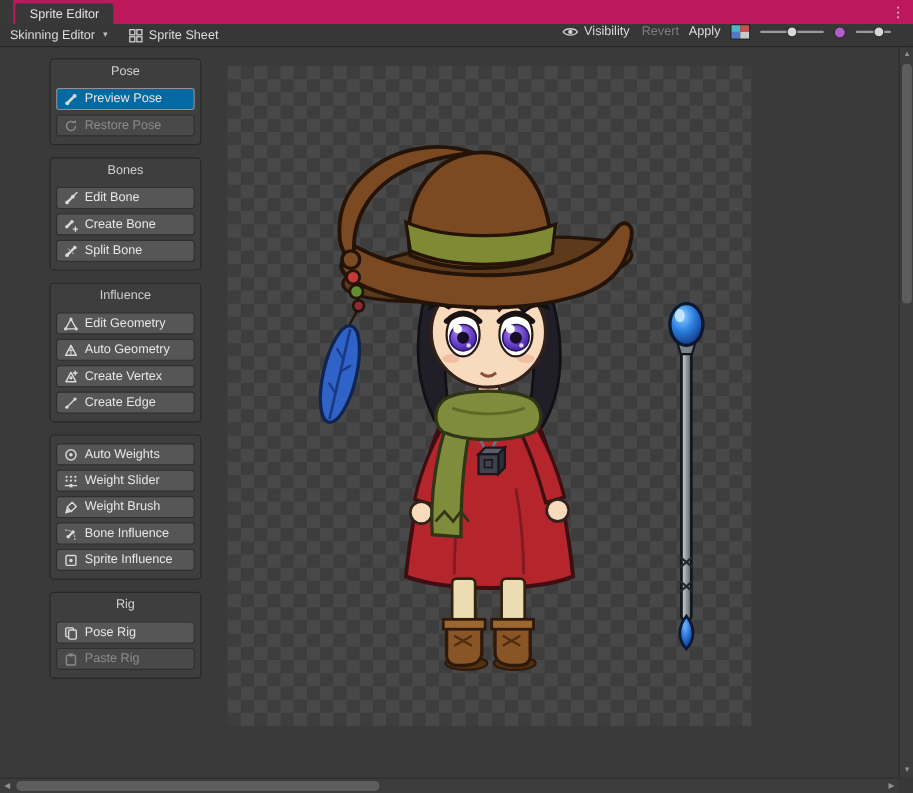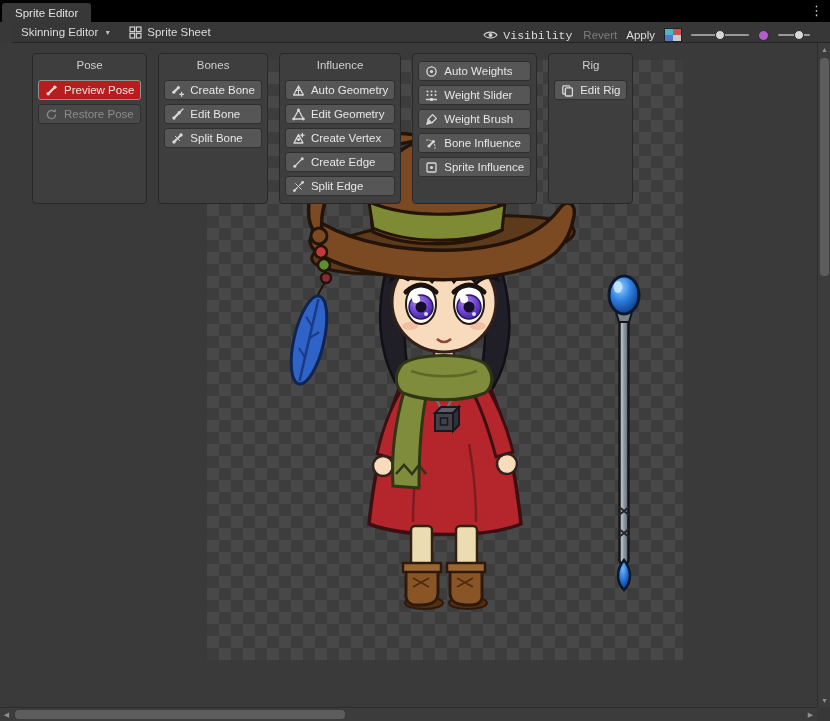--- a/index.html
+++ b/index.html
@@ -2,25 +2,25 @@
 <html><head>
 <meta charset="utf-8">
 <style>
   html,body{margin:0;padding:0;}
   body{
     width:830px;height:721px;position:relative;overflow:hidden;
     background:#383838;font-family:"Liberation Sans",sans-serif;
     font-size:11.5px;color:#dedede;
   }
   
-  .tabbar{position:absolute;top:0;left:0;right:0;height:22px;background:#000000;display:flex;align-items:flex-end;}
+  .tabbar{position:absolute;top:0;left:12px;right:0;height:22px;background:#be185d;display:flex;align-items:flex-end;}
   .tab{height:19px;display:flex;align-items:center;padding:0 13px;background:#383838;color:#e2e2e2;margin-left:2px;border-radius:3px 3px 0 0;}
   .kebab{position:absolute;right:7px;top:3px;font-size:13px;color:#d6d6d6;cursor:default;}
   
-  .toolbar{position:absolute;top:22px;left:12px;right:0;height:20px;background:#373737;border-bottom:1px solid #252525;display:flex;align-items:flex-end;}
+  .toolbar{position:absolute;top:22px;left:0;right:0;height:20px;background:#373737;border-bottom:1px solid #252525;display:flex;align-items:flex-start;}
   .tb-item{display:flex;align-items:center;gap:5px;padding:0 9px;height:100%;color:#dcdcdc;white-space:nowrap;}
   .caret{font-size:7px;color:#bdbdbd;margin-left:1px;}
   .tb-right{margin-left:auto;display:flex;align-items:center;gap:9px;padding-right:20px;}
   .disabled-text{color:#7d7d7d;}
   .icon13{width:13px;height:13px;display:flex;}
   .icon13 svg{width:13px;height:13px;}
   .eye-w{width:15px;height:10px;display:flex;}
   .swatch{width:16px;height:12px;display:grid;grid-template-columns:1fr 1fr;grid-template-rows:1fr 1fr;border:1px solid #222;}
   .swatch i{display:block;}
   .slider{display:flex;align-items:center;height:12px;}
@@ -31,25 +31,25 @@
   
   .main{position:absolute;top:43px;left:0;right:13px;bottom:14px;background:#3a3a3a;overflow:hidden;}
   .checker{position:absolute;left:207px;top:17px;width:476px;height:600px;
     background-color:#484848;
     background-image:
       linear-gradient(45deg,#3d3d3d 25%,transparent 25%,transparent 75%,#3d3d3d 75%),
       linear-gradient(45deg,#3d3d3d 25%,transparent 25%,transparent 75%,#3d3d3d 75%);
     background-size:24px 24px;background-position:0 0,12px 12px;}
   .checker svg{position:absolute;left:0;top:0;}
   
-  .panels{position:absolute;left:4px;top:10px;width:138px;display:flex;gap:11px;padding-left:28px;}
+  .panels{position:absolute;left:17px;top:10px;width:138px;display:flex;flex-direction:column;gap:11px;padding-left:28px;}
   .panel{background:#3e3e3e;border:1px solid #282828;border-radius:4px;padding:3px 5px 7px;box-sizing:border-box;}
   .panel-title{text-align:center;color:#cfcfcf;padding:2px 0 5px;}
   .tool-btn{display:flex;align-items:center;gap:6px;height:20px;background:#565656;border:1px solid #2f2f2f;border-radius:3px;padding:0 6px;margin-top:4px;color:#e6e6e6;cursor:default;box-sizing:border-box;}
-  .tool-btn.active{background:#b91c1c;border-color:#929292;}
+  .tool-btn.active{background:#0369a1;border-color:#929292;}
   .tool-btn.disabled{background:#494949;color:#8b8b8b;}
   .tool-btn.disabled svg{opacity:.45;}
   .btn-icon{width:13px;height:13px;display:flex;flex:none;}
   .btn-icon svg{width:13px;height:13px;}
   .btn-label{white-space:nowrap;}
   
   .vscroll{position:absolute;top:43px;right:0;width:13px;bottom:14px;background:#3c3c3c;border-left:1px solid #2d2d2d;box-sizing:border-box;}
   .hscroll{position:absolute;left:0;right:13px;bottom:0;height:14px;background:#3c3c3c;border-top:1px solid #2d2d2d;box-sizing:border-box;}
   .sb-arrow{position:absolute;color:#8f8f8f;font-size:7px;line-height:13px;width:13px;text-align:center;}
   .vthumb{position:absolute;left:2px;width:9px;top:15px;height:218px;background:#5d5d5d;border-radius:4px;}
@@ -77,21 +77,21 @@
         <rect x="1" y="1" width="4.6" height="4.6"></rect>
           <rect x="7.4" y="1" width="4.6" height="4.6"></rect>
         <rect x="1" y="7.4" width="4.6" height="4.6"></rect>
           <rect x="7.4" y="7.4" width="4.6" height="4.6"></rect>
       </svg>
     </span>
     <span>Sprite Sheet</span>
   </div>
 
   <div class="tb-right">
-    <div class="tb-item" style="padding:0 2px;font-family:Liberation Mono, monospace;">
+    <div class="tb-item" style="padding:0 2px;">
       <span class="eye-w">
         <svg viewBox="0 0 15 10" fill="none" stroke="#cfcfcf" stroke-width="1.2">
           <path d="M1 5c2.5-3.8 10.5-3.8 13 0c-2.5 3.8-10.5 3.8-13 0z"></path>
           <circle cx="7.5" cy="5" r="2" fill="#cfcfcf" stroke="none"></circle>
         </svg>
       </span>
       <span>Visibility</span>
     </div>
     <span class="disabled-text">Revert</span>
     <span>Apply</span>
@@ -253,103 +253,92 @@
             </svg>
           </span>
           <span class="btn-label">Restore Pose</span>
         </div>
       </section>
       <section class="panel">
         <div class="panel-title">Bones</div>
         <div class="tool-btn">
           <span class="btn-icon">
             <svg viewBox="0 0 13 13" fill="none" stroke="#d9d9d9" stroke-width="1.3" stroke-linecap="round" stroke-linejoin="round">
+              <circle cx="3" cy="10" r="1.7" fill="#d9d9d9" stroke="none"></circle>
+              <circle cx="8.2" cy="4.8" r="1.7" fill="#d9d9d9" stroke="none"></circle>
+              <path d="M4.2 8.8L7 6" stroke-width="2.2"></path>
+              <path d="M9.2 3.8L12 1"></path>
+            </svg>
+          </span>
+          <span class="btn-label">Edit Bone</span>
+        </div>
+        <div class="tool-btn">
+          <span class="btn-icon">
+            <svg viewBox="0 0 13 13" fill="none" stroke="#d9d9d9" stroke-width="1.3" stroke-linecap="round" stroke-linejoin="round">
               <circle cx="2.8" cy="8.2" r="1.6" fill="#d9d9d9" stroke="none"></circle>
               <circle cx="7.4" cy="3.6" r="1.6" fill="#d9d9d9" stroke="none"></circle>
               <path d="M3.9 7.1L6.3 4.7" stroke-width="2.2"></path>
               <path d="M10.6 8.4v3.8M8.7 10.3h3.8"></path>
             </svg>
           </span>
           <span class="btn-label">Create Bone</span>
         </div>
         <div class="tool-btn">
           <span class="btn-icon">
             <svg viewBox="0 0 13 13" fill="none" stroke="#d9d9d9" stroke-width="1.3" stroke-linecap="round" stroke-linejoin="round">
               <circle cx="3" cy="10" r="1.7" fill="#d9d9d9" stroke="none"></circle>
-              <circle cx="8.2" cy="4.8" r="1.7" fill="#d9d9d9" stroke="none"></circle>
-              <path d="M4.2 8.8L7 6" stroke-width="2.2"></path>
-              <path d="M9.2 3.8L12 1"></path>
-            </svg>
-          </span>
-          <span class="btn-label">Edit Bone</span>
-        </div>
-        <div class="tool-btn">
-          <span class="btn-icon">
-            <svg viewBox="0 0 13 13" fill="none" stroke="#d9d9d9" stroke-width="1.3" stroke-linecap="round" stroke-linejoin="round">
-              <circle cx="3" cy="10" r="1.7" fill="#d9d9d9" stroke="none"></circle>
               <circle cx="10" cy="3" r="1.7" fill="#d9d9d9" stroke="none"></circle>
               <path d="M4.2 8.8l1.5-1.5M7.3 5.7l1.5-1.5" stroke-width="2.2"></path>
               <path d="M8.8 8.8L4.2 4.2" stroke-width=".9"></path>
             </svg>
           </span>
           <span class="btn-label">Split Bone</span>
         </div>
       </section>
       <section class="panel">
         <div class="panel-title">Influence</div>
-        <div class="tool-btn">
-          <span class="btn-icon">
-            <svg viewBox="0 0 13 13" fill="none" stroke="#d9d9d9" stroke-width="1.3" stroke-linecap="round" stroke-linejoin="round">
-              <path d="M1.6 11L6.5 2l4.9 9z"></path>
-              <path d="M4.1 6.5h4.8M6.5 2v9" stroke-width=".9"></path>
-            </svg>
-          </span>
-          <span class="btn-label">Auto Geometry</span>
-        </div>
         <div class="tool-btn">
           <span class="btn-icon">
             <svg viewBox="0 0 13 13" fill="none" stroke="#d9d9d9" stroke-width="1.3" stroke-linecap="round" stroke-linejoin="round">
               <path d="M1.6 11L6.5 2l4.9 9z"></path>
               <circle cx="1.6" cy="11" r="1.4" fill="#d9d9d9" stroke="none"></circle>
               <circle cx="11.4" cy="11" r="1.4" fill="#d9d9d9" stroke="none"></circle>
               <circle cx="6.5" cy="2" r="1.4" fill="#d9d9d9" stroke="none"></circle>
             </svg>
           </span>
           <span class="btn-label">Edit Geometry</span>
         </div>
         <div class="tool-btn">
           <span class="btn-icon">
             <svg viewBox="0 0 13 13" fill="none" stroke="#d9d9d9" stroke-width="1.3" stroke-linecap="round" stroke-linejoin="round">
+              <path d="M1.6 11L6.5 2l4.9 9z"></path>
+              <path d="M4.1 6.5h4.8M6.5 2v9" stroke-width=".9"></path>
+            </svg>
+          </span>
+          <span class="btn-label">Auto Geometry</span>
+        </div>
+        <div class="tool-btn">
+          <span class="btn-icon">
+            <svg viewBox="0 0 13 13" fill="none" stroke="#d9d9d9" stroke-width="1.3" stroke-linecap="round" stroke-linejoin="round">
               <path d="M2 11L6.5 2.6 11 11z"></path>
               <circle cx="6.5" cy="7.6" r="1.5" fill="#d9d9d9" stroke="none"></circle>
               <path d="M10.4 1.4v3.4M8.7 3.1h3.4"></path>
             </svg>
           </span>
           <span class="btn-label">Create Vertex</span>
         </div>
         <div class="tool-btn">
           <span class="btn-icon">
             <svg viewBox="0 0 13 13" fill="none" stroke="#d9d9d9" stroke-width="1.3" stroke-linecap="round" stroke-linejoin="round">
               <circle cx="2.8" cy="10.2" r="1.5" fill="#d9d9d9" stroke="none"></circle>
               <circle cx="10.2" cy="2.8" r="1.5" fill="#d9d9d9" stroke="none"></circle>
               <path d="M3.9 9.1L9.1 3.9"></path>
             </svg>
           </span>
           <span class="btn-label">Create Edge</span>
-        </div>
-        <div class="tool-btn">
-          <span class="btn-icon">
-            <svg viewBox="0 0 13 13" fill="none" stroke="#d9d9d9" stroke-width="1.3" stroke-linecap="round" stroke-linejoin="round">
-              <circle cx="2.4" cy="10.6" r="1.4" fill="#d9d9d9" stroke="none"></circle>
-              <circle cx="10.6" cy="2.4" r="1.4" fill="#d9d9d9" stroke="none"></circle>
-              <path d="M3.4 9.6l2-2M7.6 5.4l2-2"></path>
-              <path d="M9.4 9.4L3.6 3.6" stroke-width=".9"></path>
-            </svg>
-          </span>
-          <span class="btn-label">Split Edge</span>
         </div>
       </section>
       <section class="panel">
         <div class="tool-btn">
           <span class="btn-icon">
             <svg viewBox="0 0 13 13" fill="none" stroke="#d9d9d9" stroke-width="1.3" stroke-linecap="round" stroke-linejoin="round">
               <circle cx="6.5" cy="6.5" r="4.6"></circle>
               <circle cx="6.5" cy="6.5" r="1.6" fill="#d9d9d9" stroke="none"></circle>
             </svg>
           </span>
@@ -402,21 +391,30 @@
       </section>
       <section class="panel">
         <div class="panel-title">Rig</div>
         <div class="tool-btn">
           <span class="btn-icon">
             <svg viewBox="0 0 13 13" fill="none" stroke="#d9d9d9" stroke-width="1.3" stroke-linecap="round" stroke-linejoin="round">
               <rect x="1.8" y="1.8" width="7" height="8.2" rx="1"></rect>
               <rect x="4.4" y="3.8" width="7" height="8.2" rx="1" fill="#565656"></rect>
             </svg>
           </span>
-          <span class="btn-label">Edit Rig</span>
+          <span class="btn-label">Pose Rig</span>
+        </div>
+        <div class="tool-btn disabled">
+          <span class="btn-icon">
+            <svg viewBox="0 0 13 13" fill="none" stroke="#d9d9d9" stroke-width="1.3" stroke-linecap="round" stroke-linejoin="round">
+              <rect x="2.4" y="2.6" width="8.2" height="9" rx="1"></rect>
+              <rect x="4.6" y="1.2" width="3.8" height="2.6" rx=".6" fill="#d9d9d9" stroke="none"></rect>
+            </svg>
+          </span>
+          <span class="btn-label">Paste Rig</span>
         </div>
       </section>
     </aside>
 </div>
 
 <div class="vscroll">
   <div class="sb-arrow" style="top:0">▲</div>
   <div class="vthumb"></div>
   <div class="sb-arrow" style="bottom:0">▼</div>
 </div>

